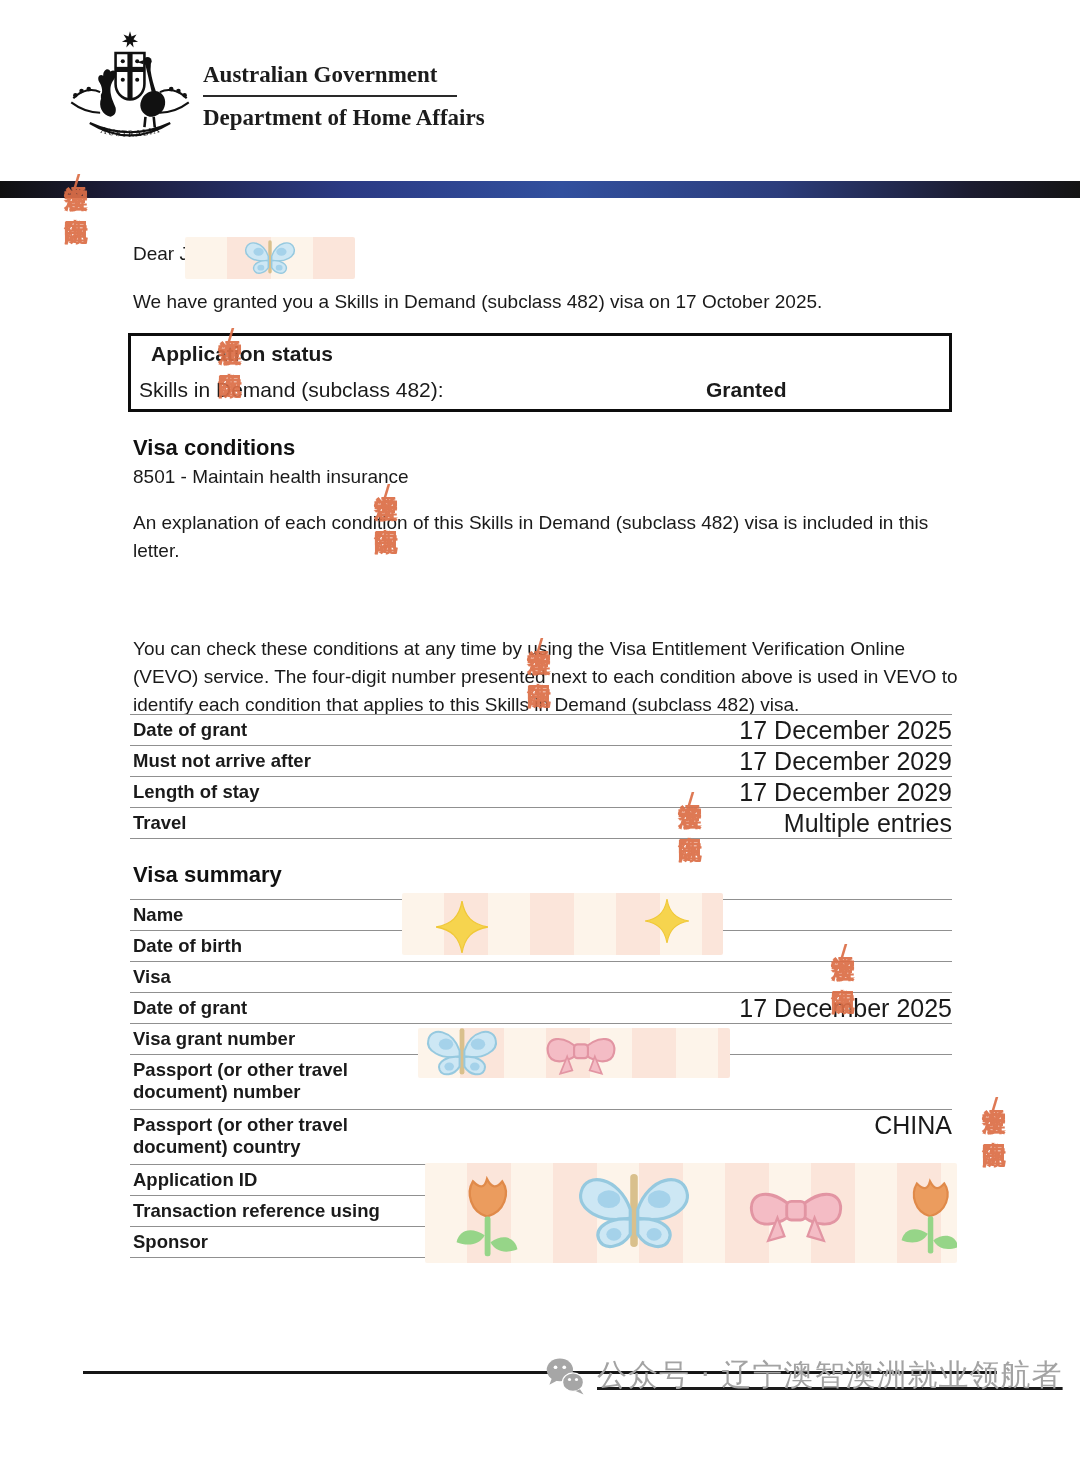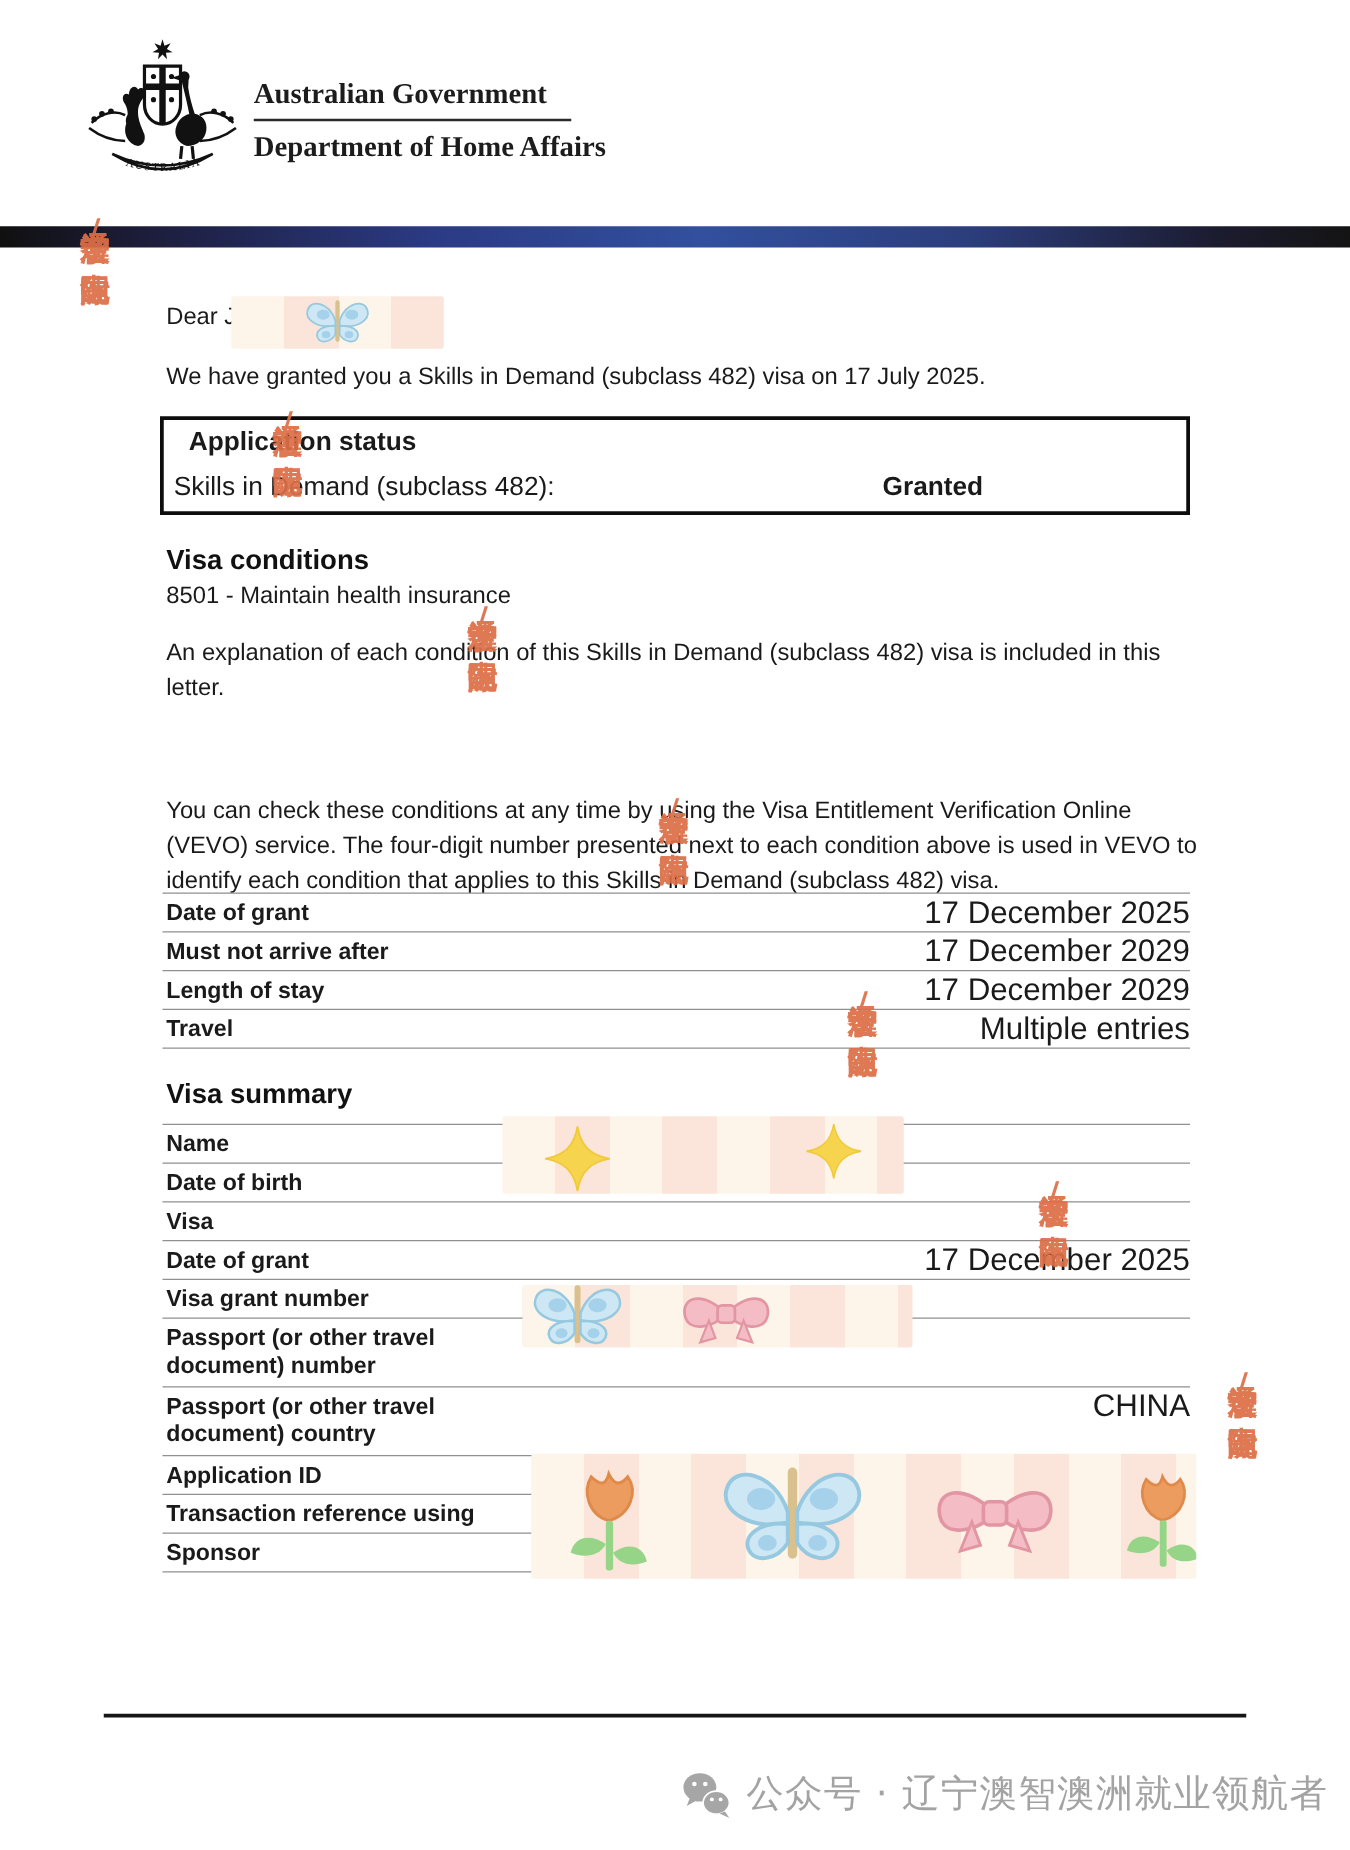--- a/index.html
+++ b/index.html
@@ -53,21 +53,21 @@
   
   .wm {
     position:absolute; z-index:9;
     writing-mode:vertical-rl; text-orientation:upright;
     font-size:24px; line-height:26px; font-weight:bold;
     color:#dc6f48; opacity:.93; letter-spacing:1px;
     font-family:"DejaVu Sans", sans-serif;
   }
   
   .bottom-rule { position:absolute; left:83px; top:1371px; width:914px; height:3px; background:#161616; }
-  .footer { position:absolute; left:545px; top:1415px; display:flex; align-items:center; gap:10px; }
+  .footer { position:absolute; left:545px; top:1355px; display:flex; align-items:center; gap:10px;text-decoration:underline; }
   .footer-label { font-size:30px; color:#a3a3a3; letter-spacing:1px; font-family:"DejaVu Sans", sans-serif; }
 </style>
 </head>
 <body>
 
 <div class="page">
 
   <svg width="0" height="0" style="position:absolute" aria-hidden="true">
     <defs>
       <g id="butterfly">
@@ -138,21 +138,21 @@
   <div class="header-bar"></div>
 
   <div class="salutation">Dear J</div>
 
   <div class="sticker" style="left:185px; top:237px; width:170px; height:42px;">
     <svg width="110" height="40" viewBox="0 0 100 70">
         <use href="#butterfly"></use>
       </svg>
   </div>
 
-  <div class="intro">We have granted you a Skills in Demand (subclass 482) visa on 17 July 2025.</div>
+  <div class="intro">We have granted you a Skills in Demand (subclass 482) visa on 17 October 2025.</div>
 
   <div class="status-box">
     <div class="status-title">Application status</div>
     <div class="status-visa">Skills in Demand (subclass 482):</div>
     <div class="status-value">Granted</div>
   </div>
 
   <div class="h-section" style="top:435px;">Visa conditions</div>
   <div class="cond-line">8501 - Maintain health insurance</div>
   <div class="para" style="top:509px;">An explanation of each condition of this Skills in Demand (subclass 482) visa is included in this letter.</div>

